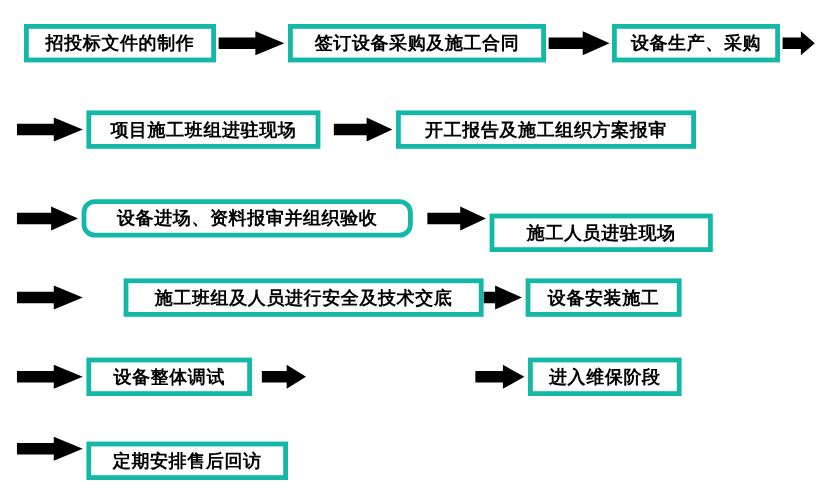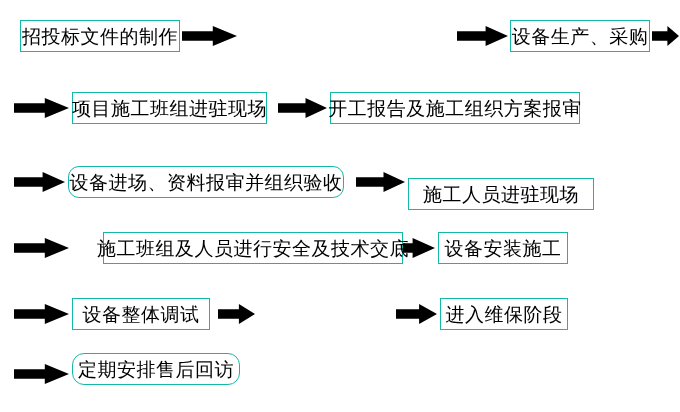--- a/index.html
+++ b/index.html
@@ -14,25 +14,25 @@
     overflow: hidden;
   }
   #flowchart {
     position: relative;
     width: 680px;
     height: 412px;
   }
   .node {
     position: absolute;
     box-sizing: border-box;
-    border: 1px solid #14b8a6;
+    border: 4px solid #14b8a6;
     background: #ffffff;
     color: #000000;
-    font-size: 19px;
-    font-weight: normal;
+    font-size: 15px;
+    font-weight: bold;
     letter-spacing: 0.5px;
     display: flex;
     align-items: center;
     justify-content: center;
     white-space: nowrap;
     line-height: 1;
   }
   .arrow {
     position: absolute;
     display: block;
@@ -104,23 +104,24 @@
       <svg width="42" height="24" viewBox="0 0 42 24">
         <polygon points="0,7.199999999999999 23.1,7.199999999999999 23.1,2 41,12 23.1,22 23.1,16.799999999999997 0,16.799999999999997" fill="#000000"></polygon>
       </svg>
     </div>
     <div class="arrow" style="left: 14px; top: 362px; width: 56px; height: 24px;">
       <svg width="56" height="24" viewBox="0 0 56 24">
         <polygon points="0,7.199999999999999 30.800000000000004,7.199999999999999 30.800000000000004,2 55,12 30.800000000000004,22 30.800000000000004,16.799999999999997 0,16.799999999999997" fill="#000000"></polygon>
       </svg>
     </div>
     <div class="node" style="left: 20px; top: 20px; width: 160px; height: 32px;">招投标文件的制作</div>
+    <div class="node" style="left: 240px; top: 20px; width: 215px; height: 32px;">签订设备采购及施工合同</div>
     <div class="node" style="left: 510px; top: 20px; width: 140px; height: 32px;">设备生产、采购</div>
     <div class="node" style="left: 72px; top: 92px; width: 195px; height: 32px;">项目施工班组进驻现场</div>
     <div class="node" style="left: 330px; top: 92px; width: 250px; height: 32px;">开工报告及施工组织方案报审</div>
     <div class="node" style="left: 68px; top: 166px; width: 276px; height: 32px; border-radius: 11px;">设备进场、资料报审并组织验收</div>
     <div class="node" style="left: 408px; top: 166px; width: 186px; height: 32px; margin-top: 12px;">施工人员进驻现场</div>
     <div class="node" style="left: 72px; top: 232px; width: 300px; height: 32px; margin-left: 31px;">施工班组及人员进行安全及技术交底</div>
     <div class="node" style="left: 438px; top: 232px; width: 130px; height: 32px;">设备安装施工</div>
     <div class="node" style="left: 72px; top: 298px; width: 138px; height: 32px;">设备整体调试</div>
     <div class="node" style="left: 440px; top: 298px; width: 128px; height: 32px;">进入维保阶段</div>
-    <div class="node" style="left: 72px; top: 353px; width: 168px; height: 32px; border-radius: 12px;">定期安排售后回访</div>
+    <div class="node" style="left: 72px; top: 368px; width: 168px; height: 32px;">定期安排售后回访</div>
   </div>
 
 </body></html>

